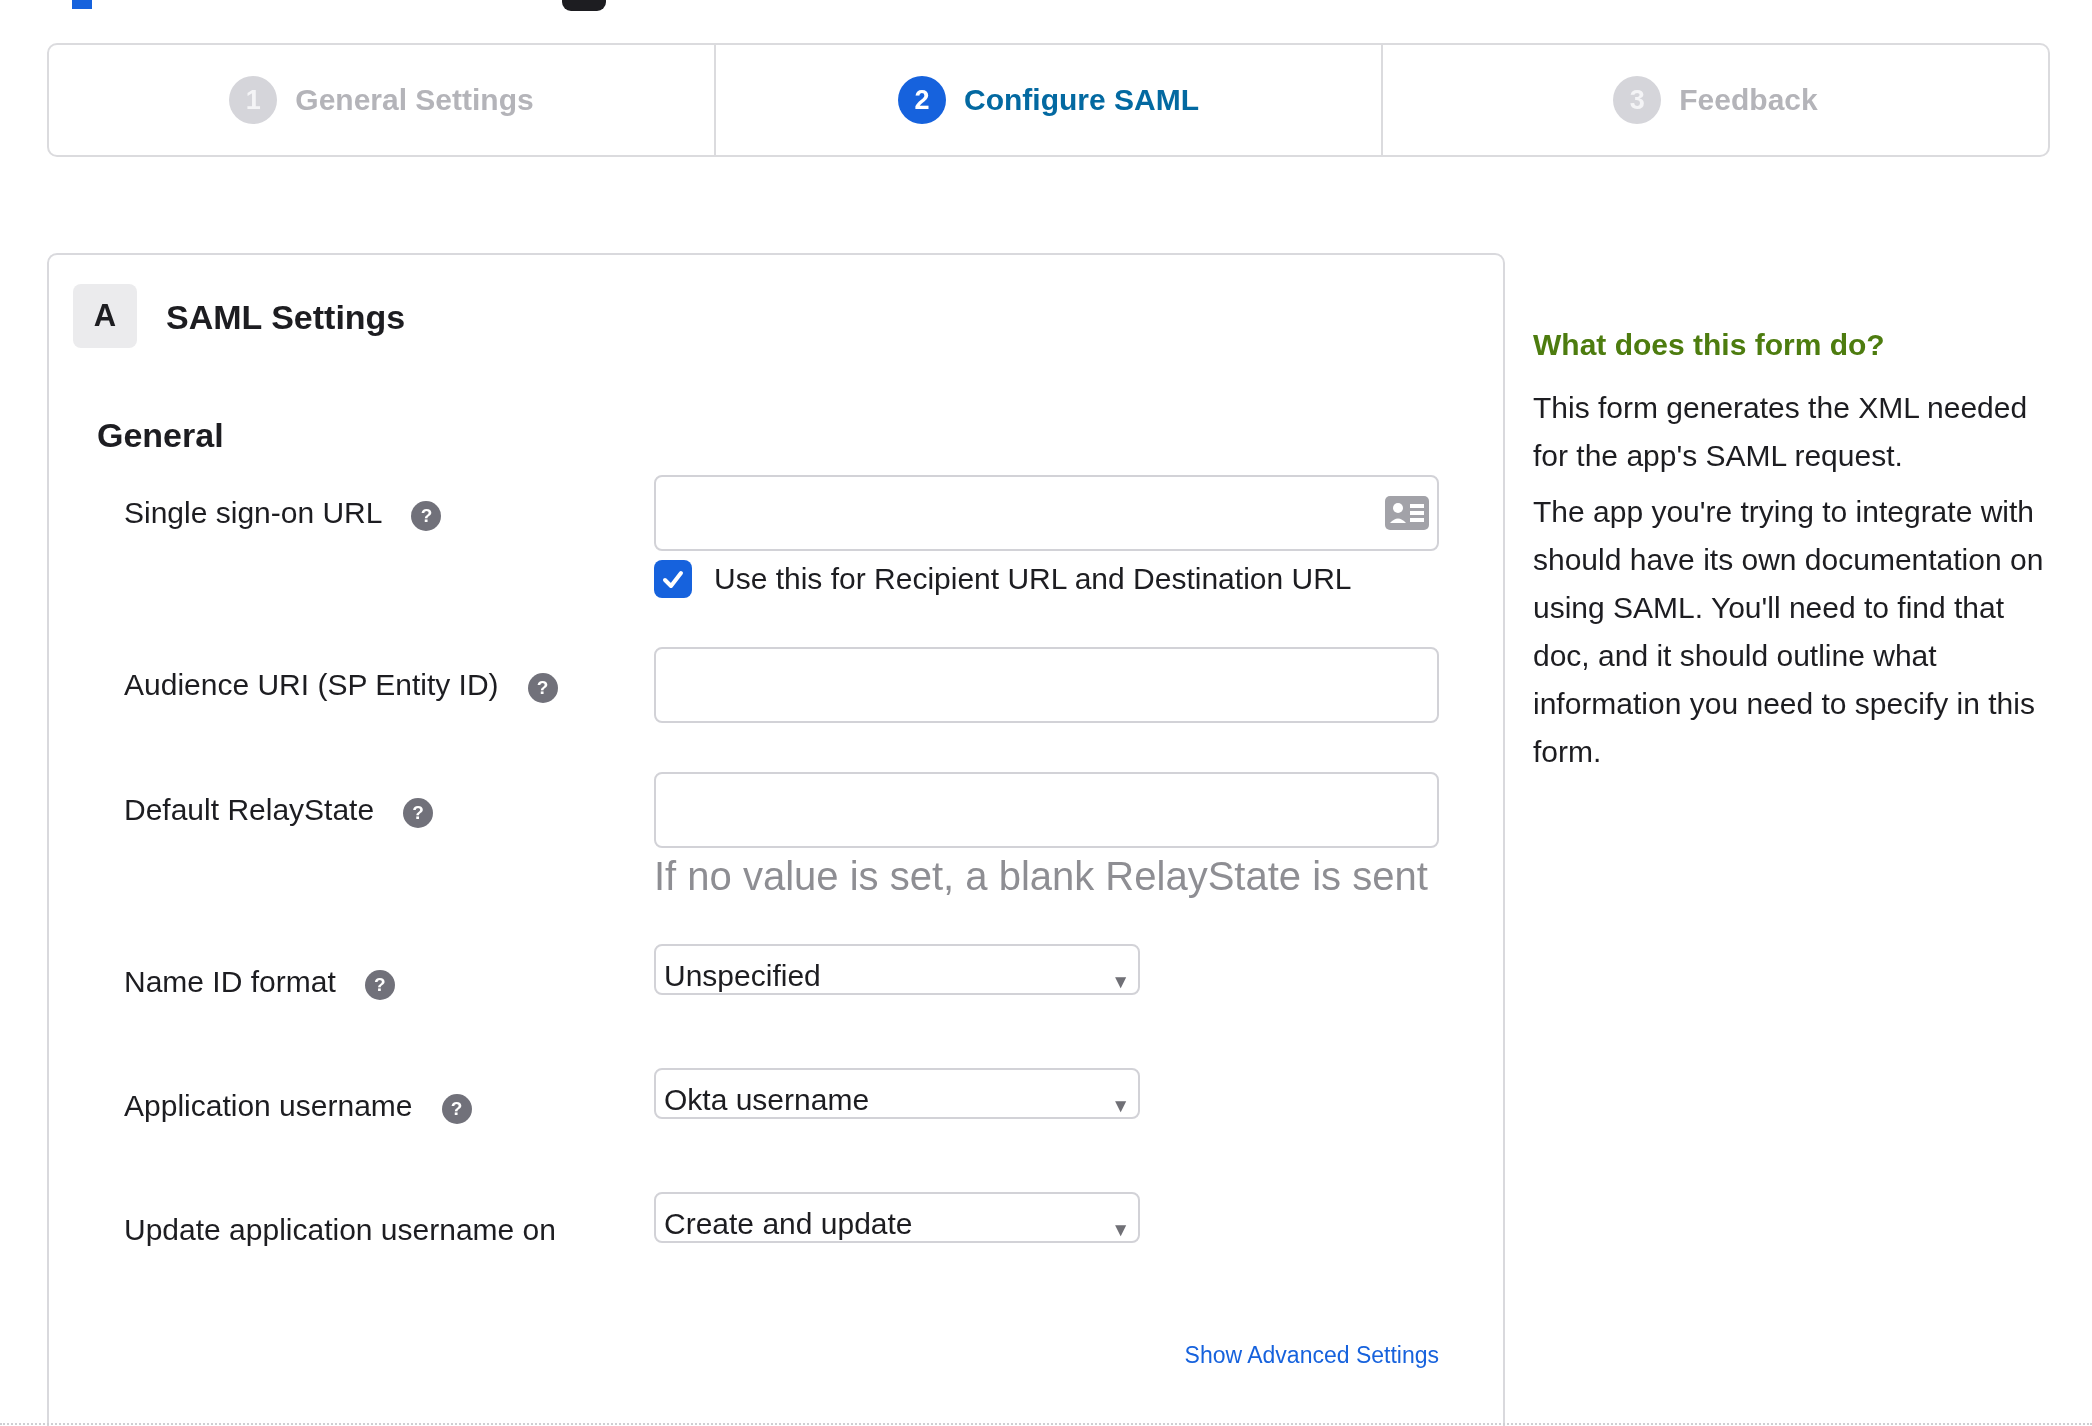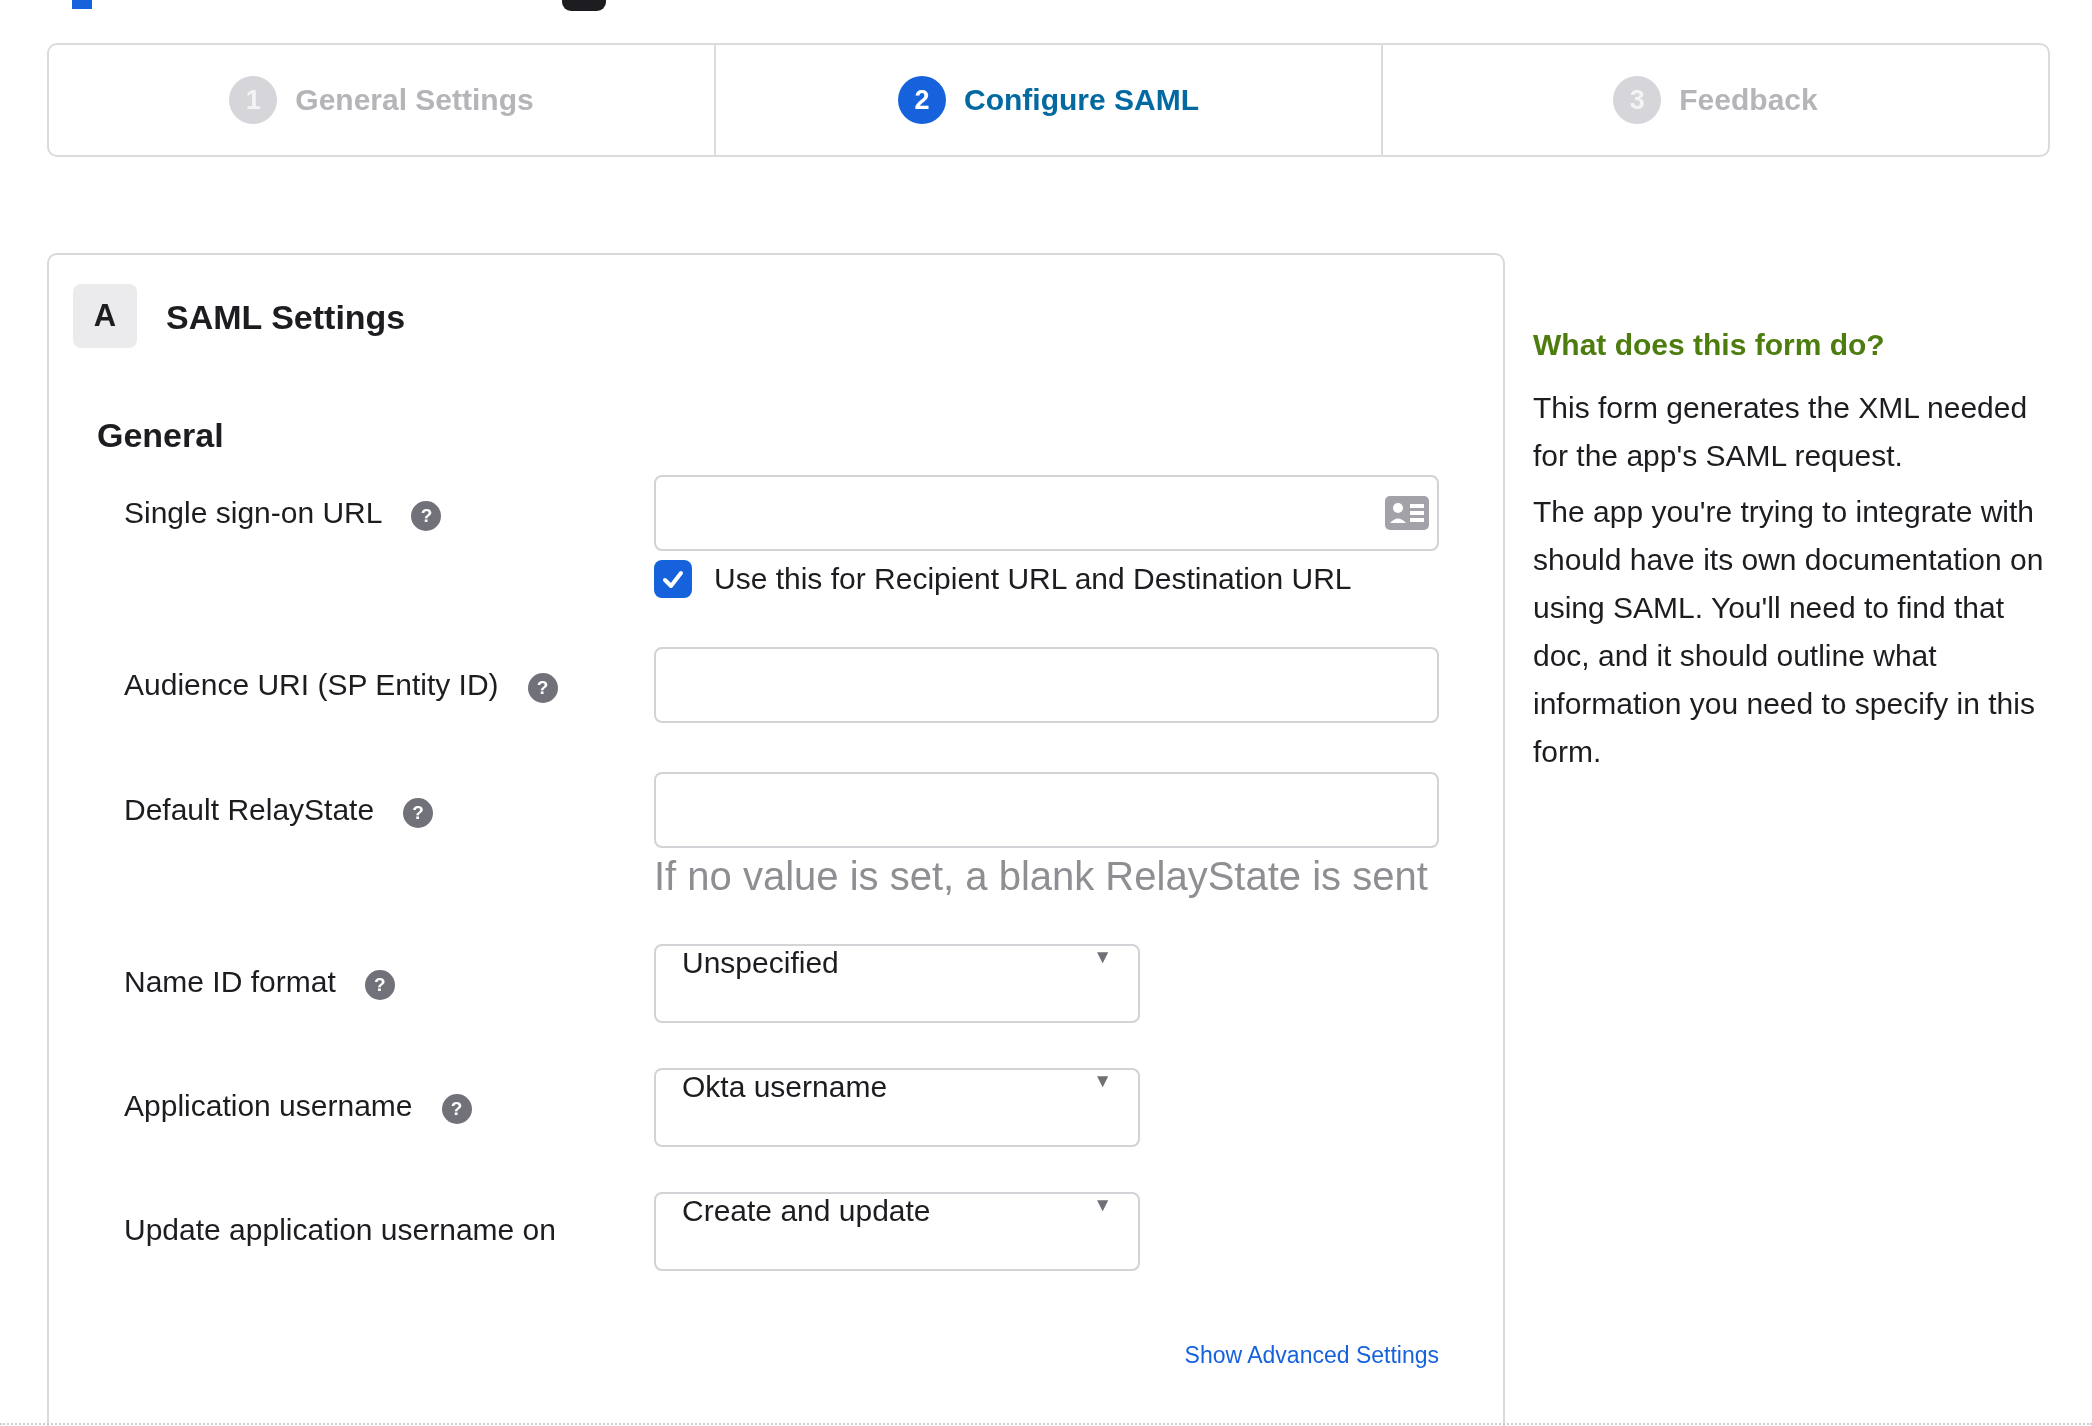--- a/index.html
+++ b/index.html
@@ -44,23 +44,23 @@
                 font-family:"Liberation Sans", sans-serif; color:#1d1d21; outline:none; }
   .card-icon { position:absolute; left:1336px; width:44px; height:34px; cursor:pointer; }
 
   .checkbox-row { position:absolute; left:605px; top:305px; display:flex; align-items:center; gap:22px; }
   .checkbox { width:38px; height:38px; background:#1662dd; border-radius:8px; display:flex;
               align-items:center; justify-content:center; cursor:pointer; flex:0 0 auto; }
   .checkbox-label { font-size:30px; color:#1d1d21; }
 
   .hint { position:absolute; left:605px; top:599px; font-size:40px; color:#8e8e93; }
 
-  .select { position:absolute; left:605px; width:486px; height:79px; border:2px solid #d2d2d7;
-            border-radius:8px; background:#fff; display:flex; align-items:flex-start;
-            padding:0 26px; font-size:30px; color:#1d1d21; cursor:pointer; }
+  .select { position:absolute; left:605px; width:486px; height:51px; border:2px solid #d2d2d7;
+            border-radius:8px; background:#fff; display:flex; align-items:flex-end;
+            padding:0 8px; font-size:30px; color:#1d1d21; cursor:pointer; }
   .select .caret { margin-left:auto; font-size:19px; color:#707076; }
 
   .advanced-link { position:absolute; left:605px; top:1087px; width:785px; text-align:right;
                    font-size:23px; font-weight:500; color:#1662dd; cursor:pointer; text-decoration:none; }
 
   
   .sidebar { position:absolute; left:1533px; top:322px; width:514px; }
   .sidebar h3 { font-size:30px; font-weight:bold; line-height:46px; color:#4d7c0f; }
   .sidebar p  { font-size:30px; line-height:48px; color:#1d1d21; margin-top:16px; }
   .sidebar h3 + p { margin-top:16px; }

